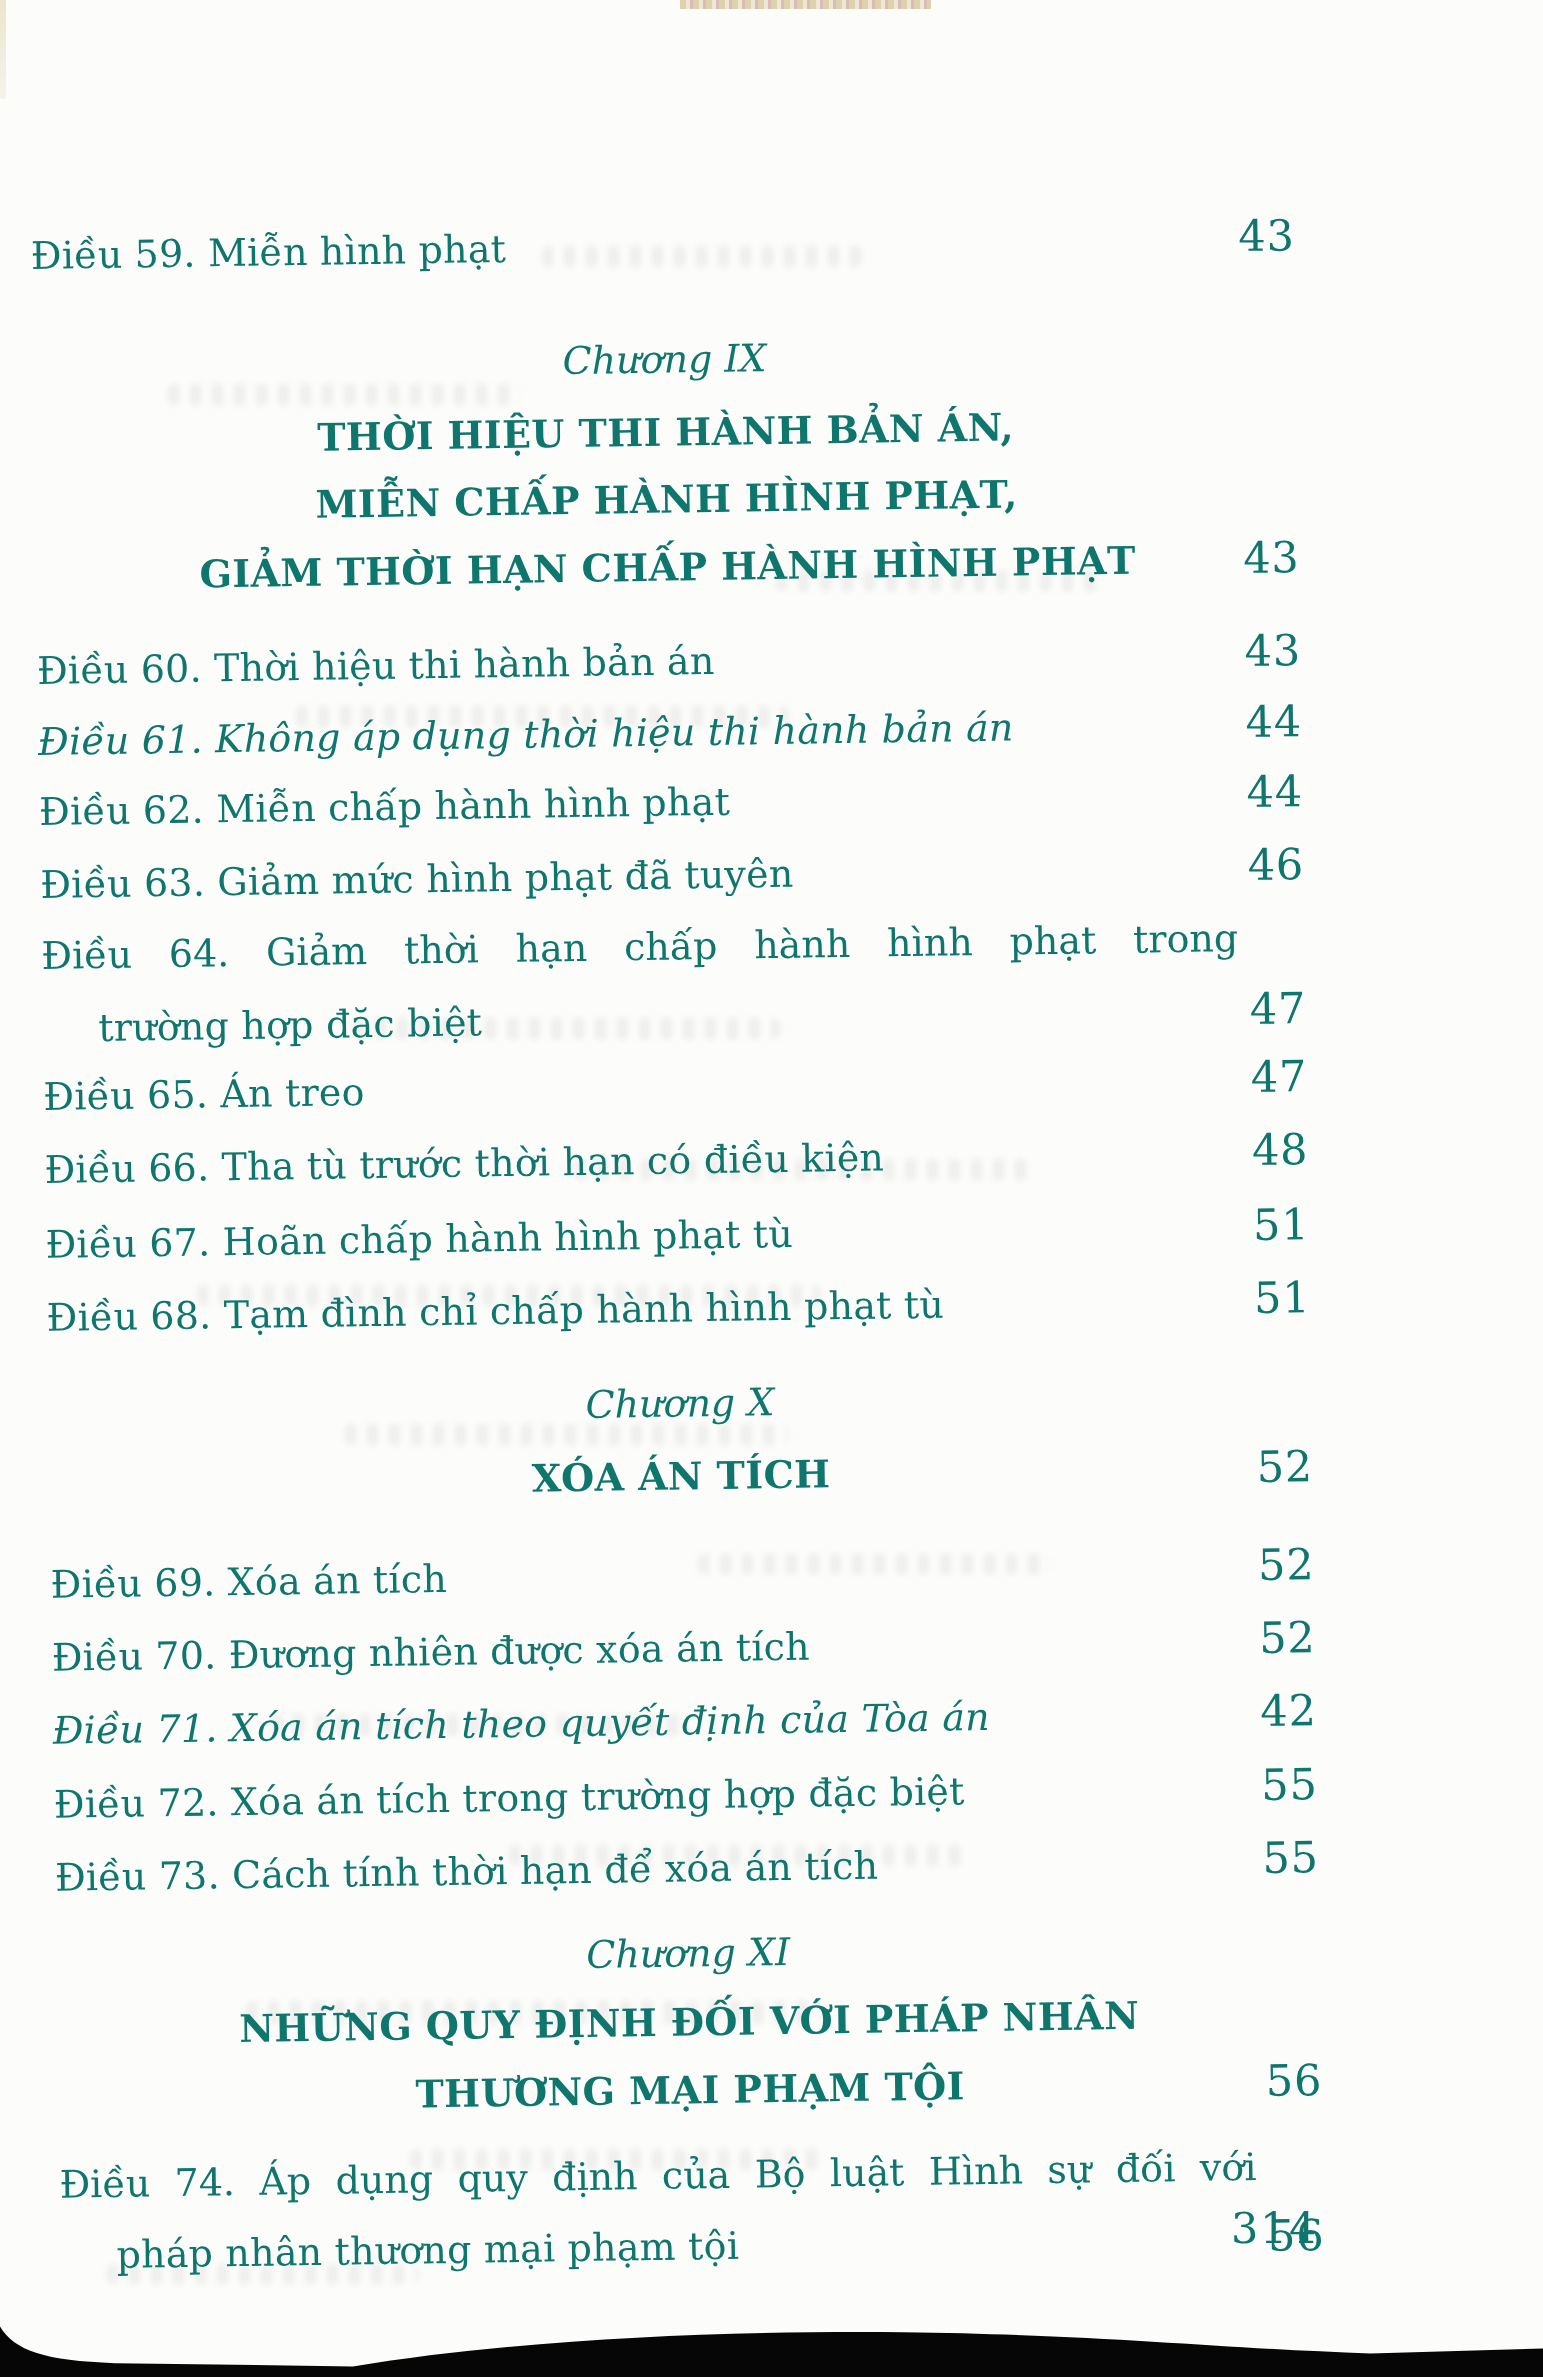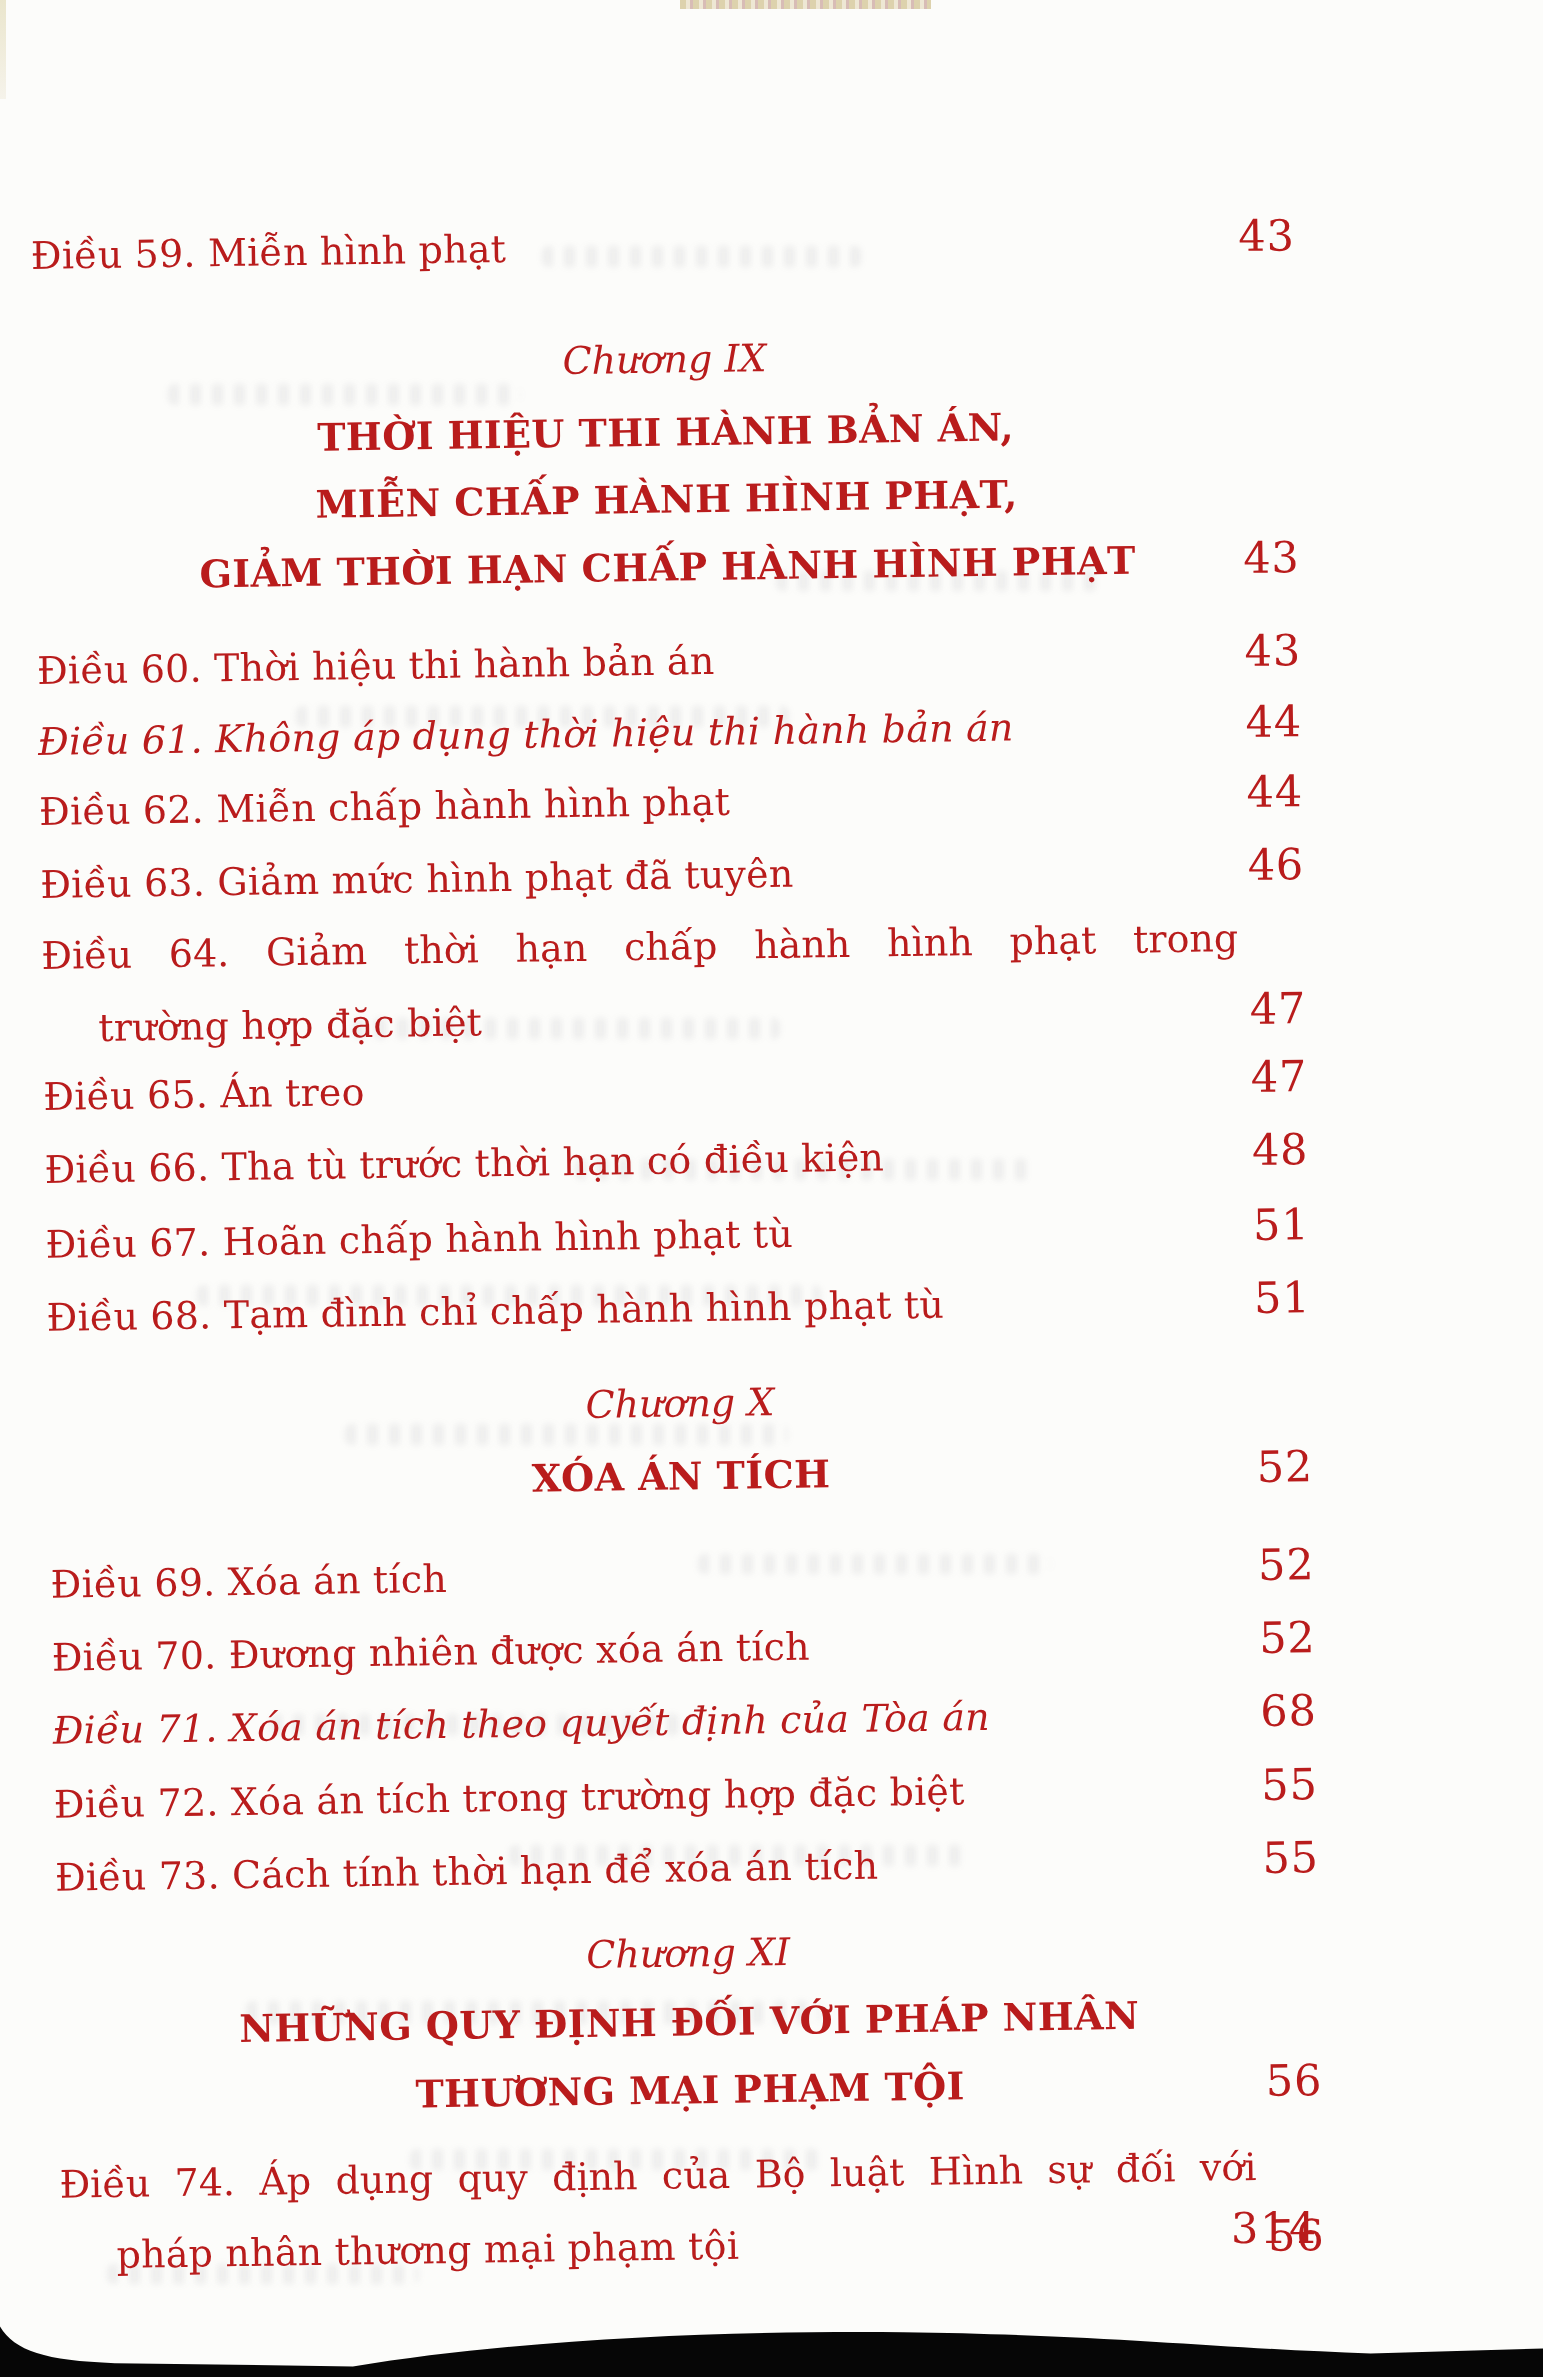--- a/index.html
+++ b/index.html
@@ -1,21 +1,21 @@
 <!DOCTYPE html>
 <html lang="vi" style="font-size:13px"><head>
 <meta charset="utf-8">
 <title>TOC scan</title>
 <style>
   html,body{margin:0;padding:0;background:#e8e8e6;}
   .sheet{
     position:relative;width:1543px;height:2377px;overflow:hidden;
     background:#fcfcfa;
     font-family:"DejaVu Serif","Liberation Serif",serif;
-    color:#b91c1c;
+    color:#0f766e;
   }
   
   .toc{
     position:absolute;left:31px;top:0;width:1264px;height:2377px;
     transform:rotate(-0.85deg);transform-origin:66px 263px;
   }
   .row{position:absolute;left:0;width:100%;display:flex;justify-content:space-between;align-items:baseline;line-height:1;}
   .t{font-size:38px;letter-spacing:0.2px;white-space:nowrap;}
   .num{font-size:43px;letter-spacing:0.8px;}
   .it .t{font-style:italic;}
@@ -136,21 +136,21 @@
       <span class="num">52</span>
     </div>
 
     <div class="row" style="top:1634px">
       <span class="t">Điều 70. Đương nhiên được xóa án tích</span>
       <span class="num">52</span>
     </div>
 
     <div class="row it" style="top:1707px">
       <span class="t">Điều 71. Xóa án tích theo quyết định của Tòa án</span>
-      <span class="num">68</span>
+      <span class="num">42</span>
     </div>
 
     <div class="row" style="top:1781px">
       <span class="t">Điều 72. Xóa án tích trong trường hợp đặc biệt</span>
       <span class="num">55</span>
     </div>
 
     <div class="row" style="top:1854px">
       <span class="t">Điều 73. Cách tính thời hạn để xóa án tích</span>
       <span class="num">55</span>

